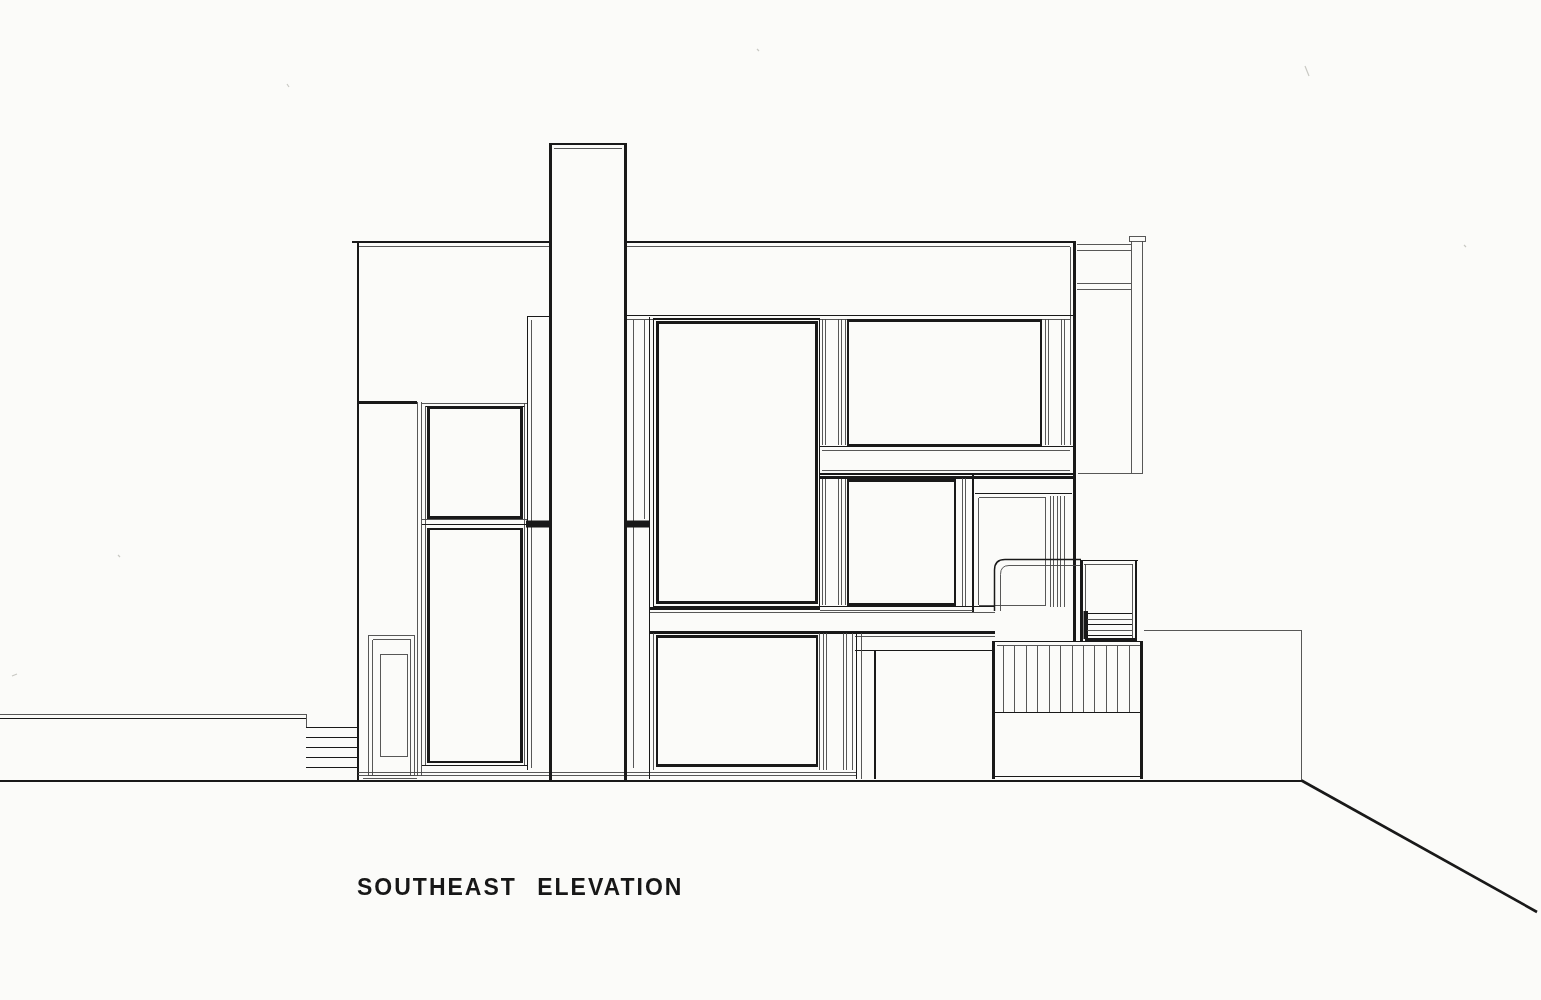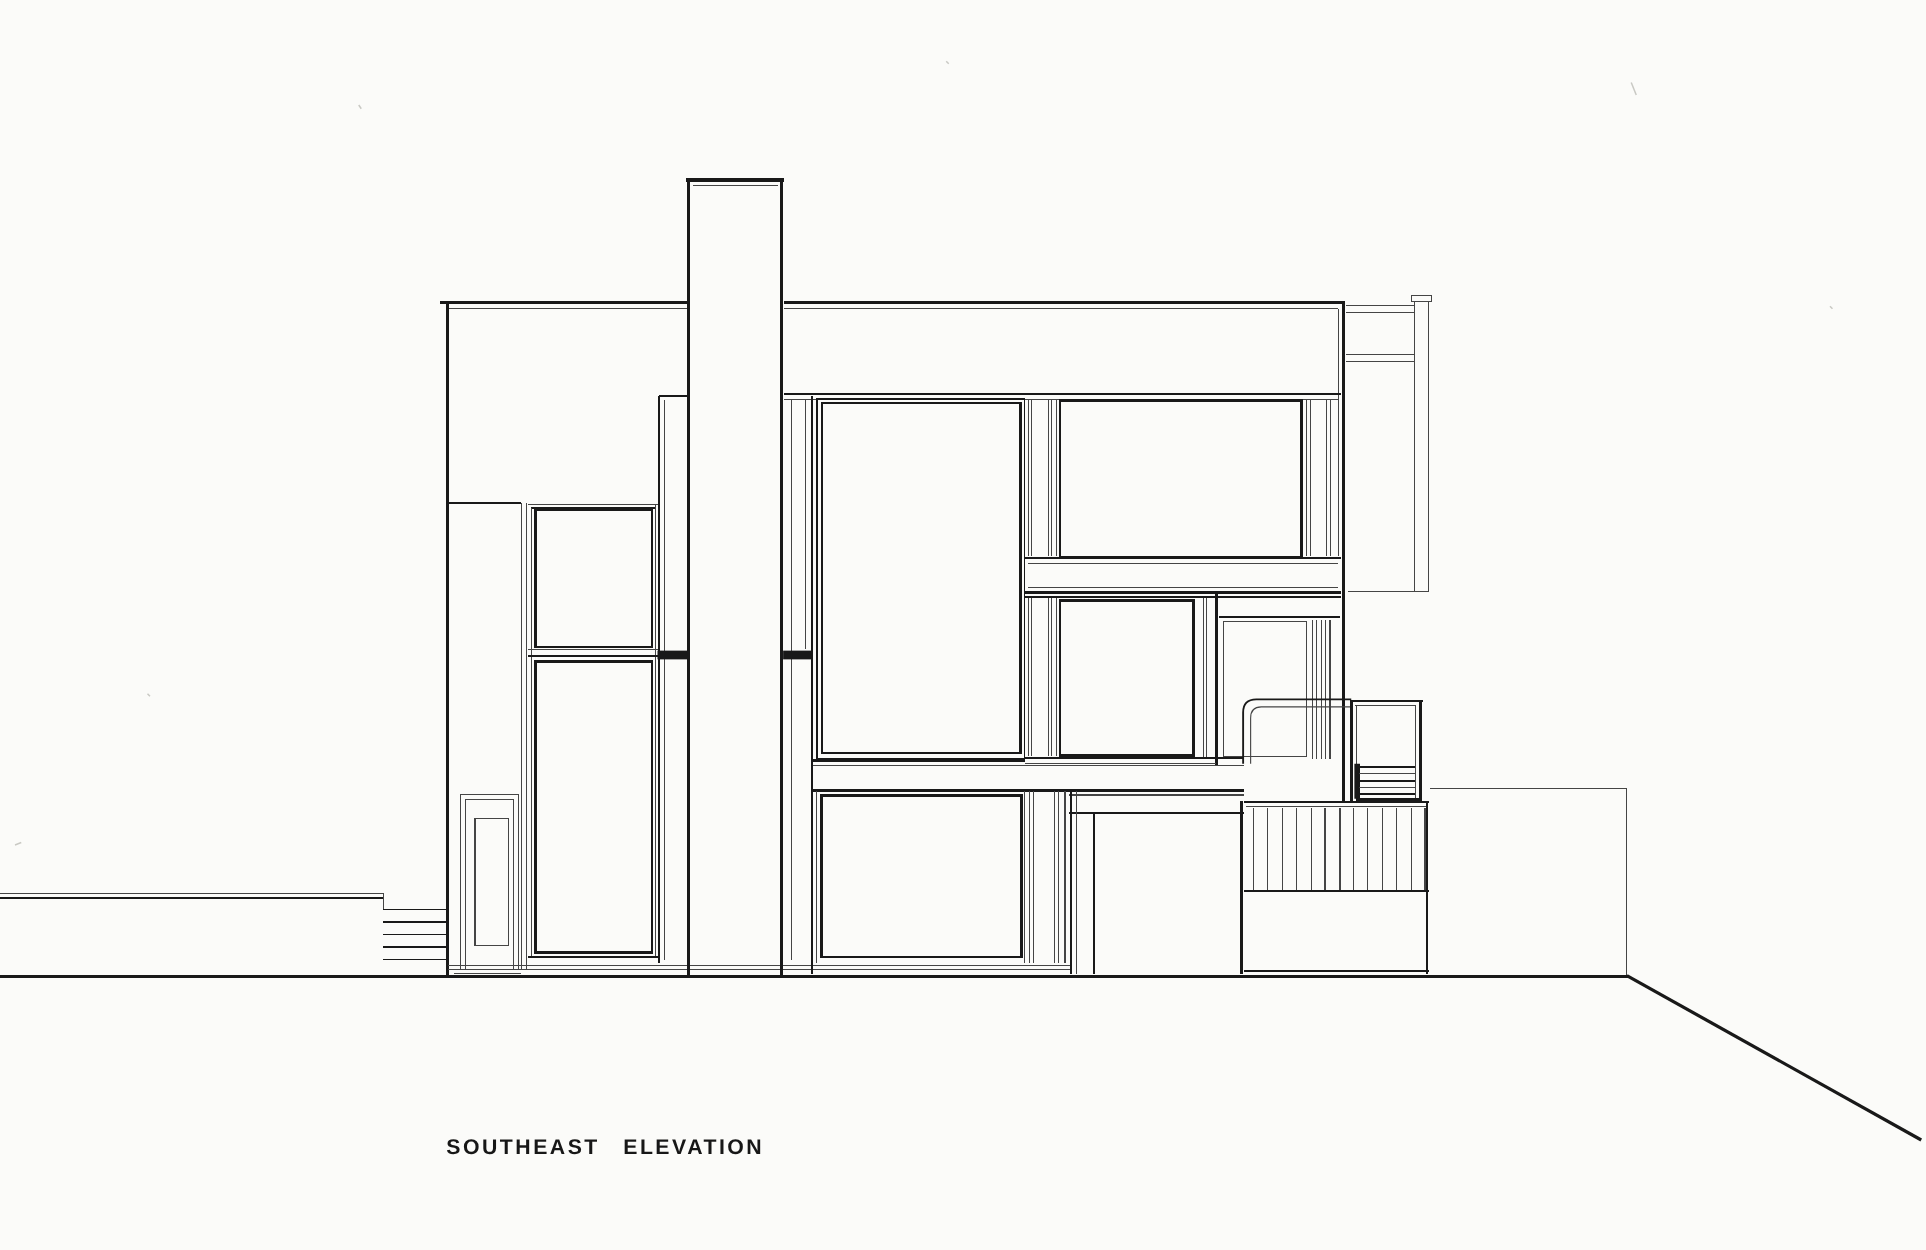--- a/index.html
+++ b/index.html
@@ -15,22 +15,22 @@
   .w15 { fill:none; stroke:var(--ink); stroke-width:1.5; shape-rendering:crispEdges; }
   .w18 { fill:none; stroke:var(--ink); stroke-width:1.8; shape-rendering:crispEdges; }
   .w2  { fill:none; stroke:var(--ink); stroke-width:2.1; shape-rendering:crispEdges; }
   .w24 { fill:none; stroke:var(--ink); stroke-width:2.4; shape-rendering:crispEdges; }
   .w26 { fill:none; stroke:var(--ink); stroke-width:2.6; shape-rendering:crispEdges; }
   .smooth { shape-rendering:geometricPrecision !important; stroke-linecap:butt; }
   .fillink { fill:var(--ink); stroke:none; }
   .speck { stroke:var(--faint); stroke-width:1.2; shape-rendering:geometricPrecision; }
   #caption {
     position:absolute; left:357px; top:874px;
-    font-size:17px; font-weight:bold; color:#171717;
-    letter-spacing:2px; word-spacing:12px; white-space:pre;margin-top:34px;
+    font-size:23px; font-weight:bold; color:#171717;
+    letter-spacing:2px; word-spacing:12px; white-space:pre;
   }
 </style>
 </head>
 <body>
 
 <div id="sheet">
 <svg width="1541" height="1000" viewBox="0 0 1541 1000">
 
   <g>
     <line class="th" x1="0" y1="714.5" x2="306" y2="714.5"></line>

